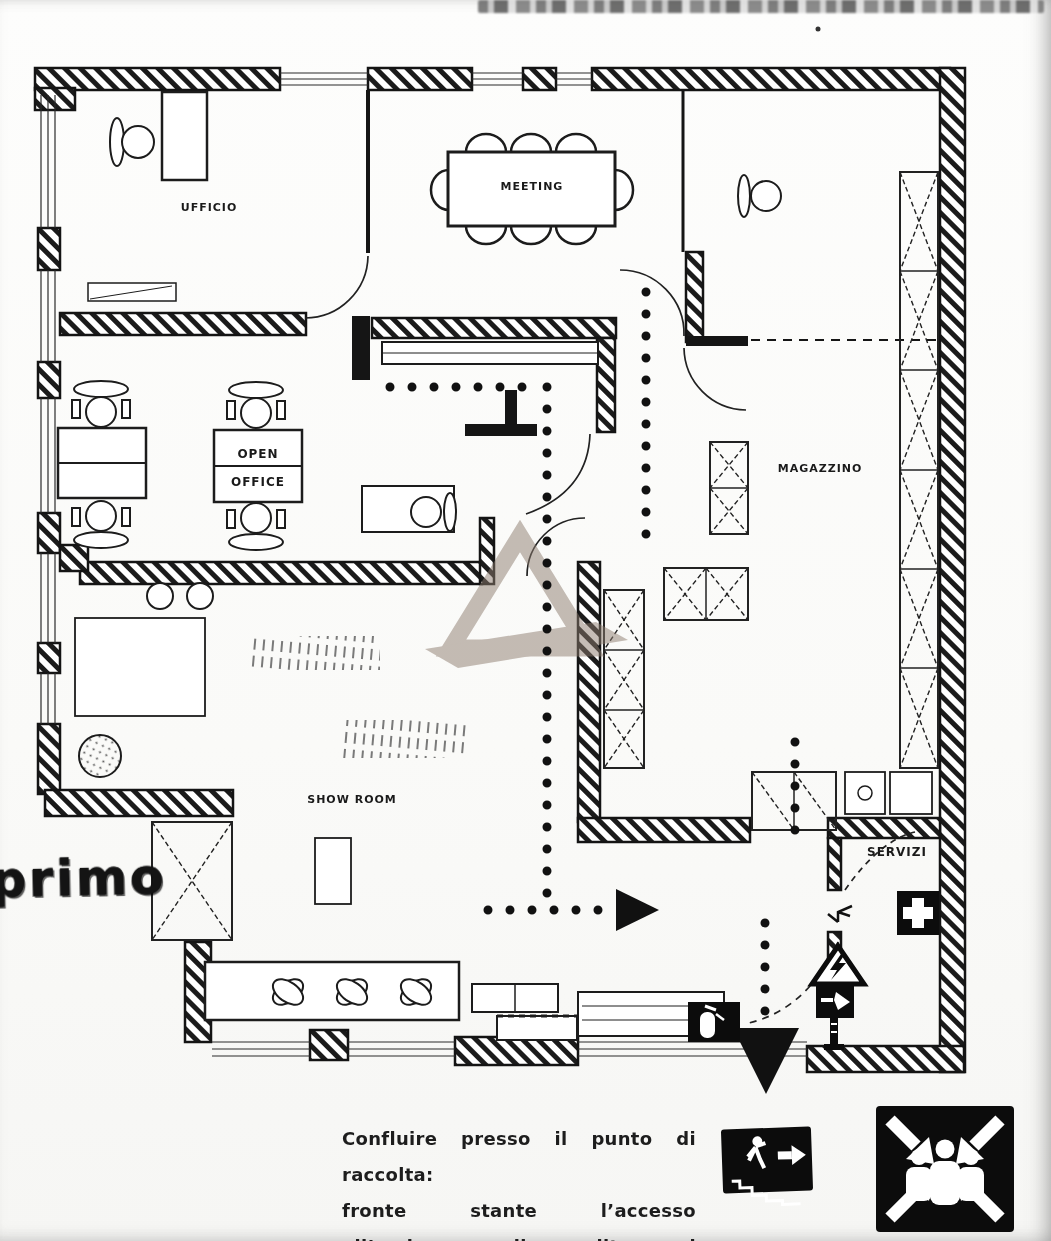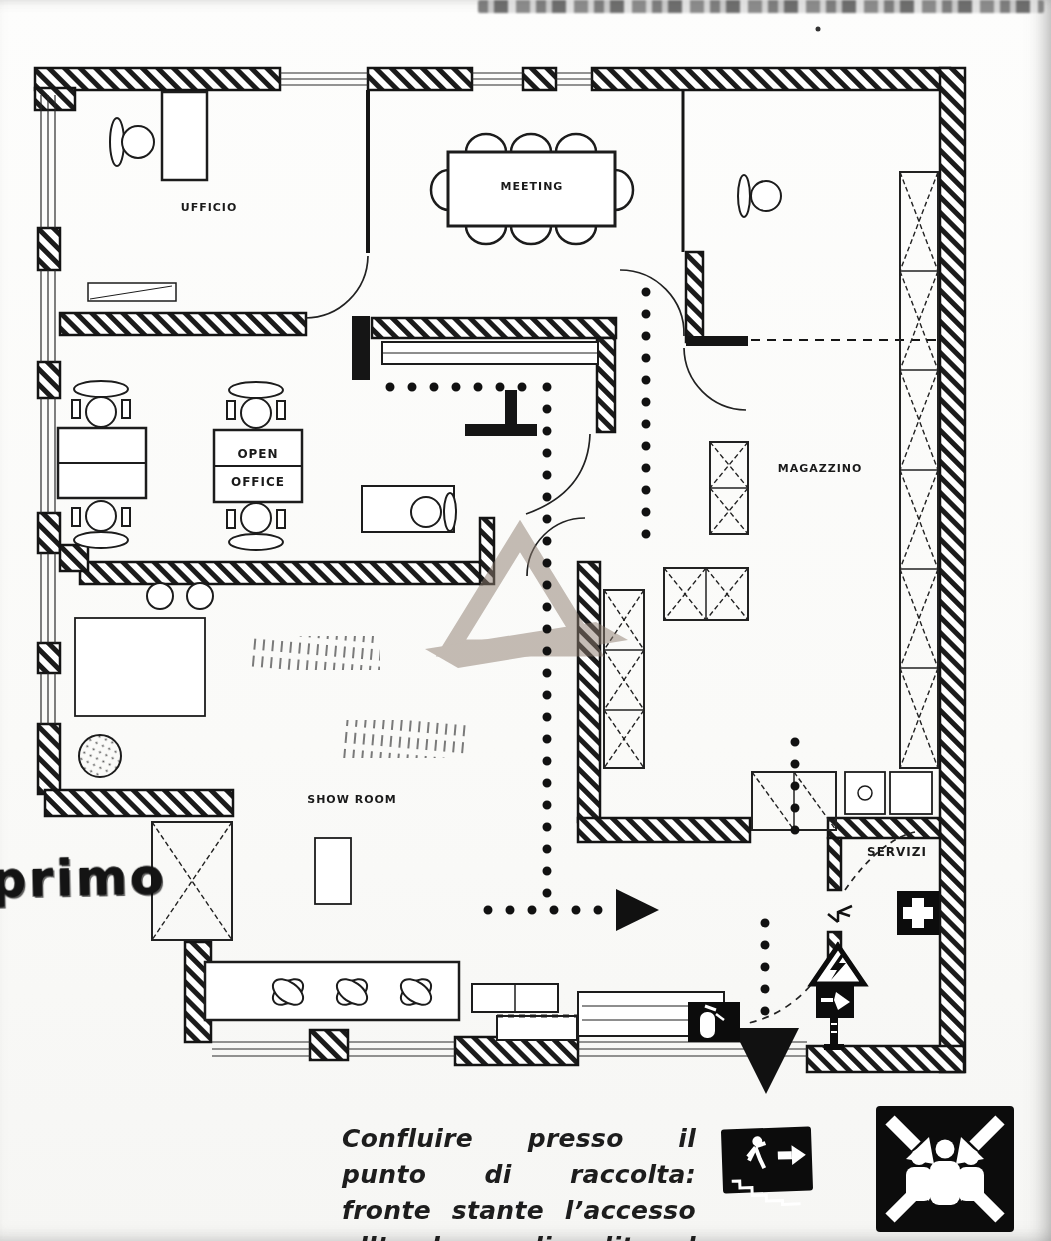--- a/index.html
+++ b/index.html
@@ -21,22 +21,22 @@
     font-size:49px;font-weight:bold;letter-spacing:3px;color:#141414;
     transform:rotate(-1.2deg);
     text-shadow:0 0 1px #000,1.5px 1.5px 0 rgba(0,0,0,.6),-1px .5px 0 rgba(0,0,0,.45);
     filter:blur(.2px);
   }
   .footer{
     position:absolute;left:342px;top:1121px;width:354px;color:#1d1d1d;
     filter:blur(.25px);
   }
   .footer .line{
-    display:block;font-weight:bold;font-size:25px;line-height:36px;
-    letter-spacing:.3px;text-align:justify;text-align-last:justify;font-style:italic;
+    display:block;font-weight:bold;font-size:18px;line-height:36px;
+    letter-spacing:.3px;text-align:justify;text-align-last:justify;
   }
   svg text{font-family:"DejaVu Sans",sans-serif;font-weight:bold;fill:#1a1a1a;filter:blur(.2px);}
 </style>
 </head>
 <body>
 
 <div class="page">
 
   <div class="smudge-top"></div>
 

